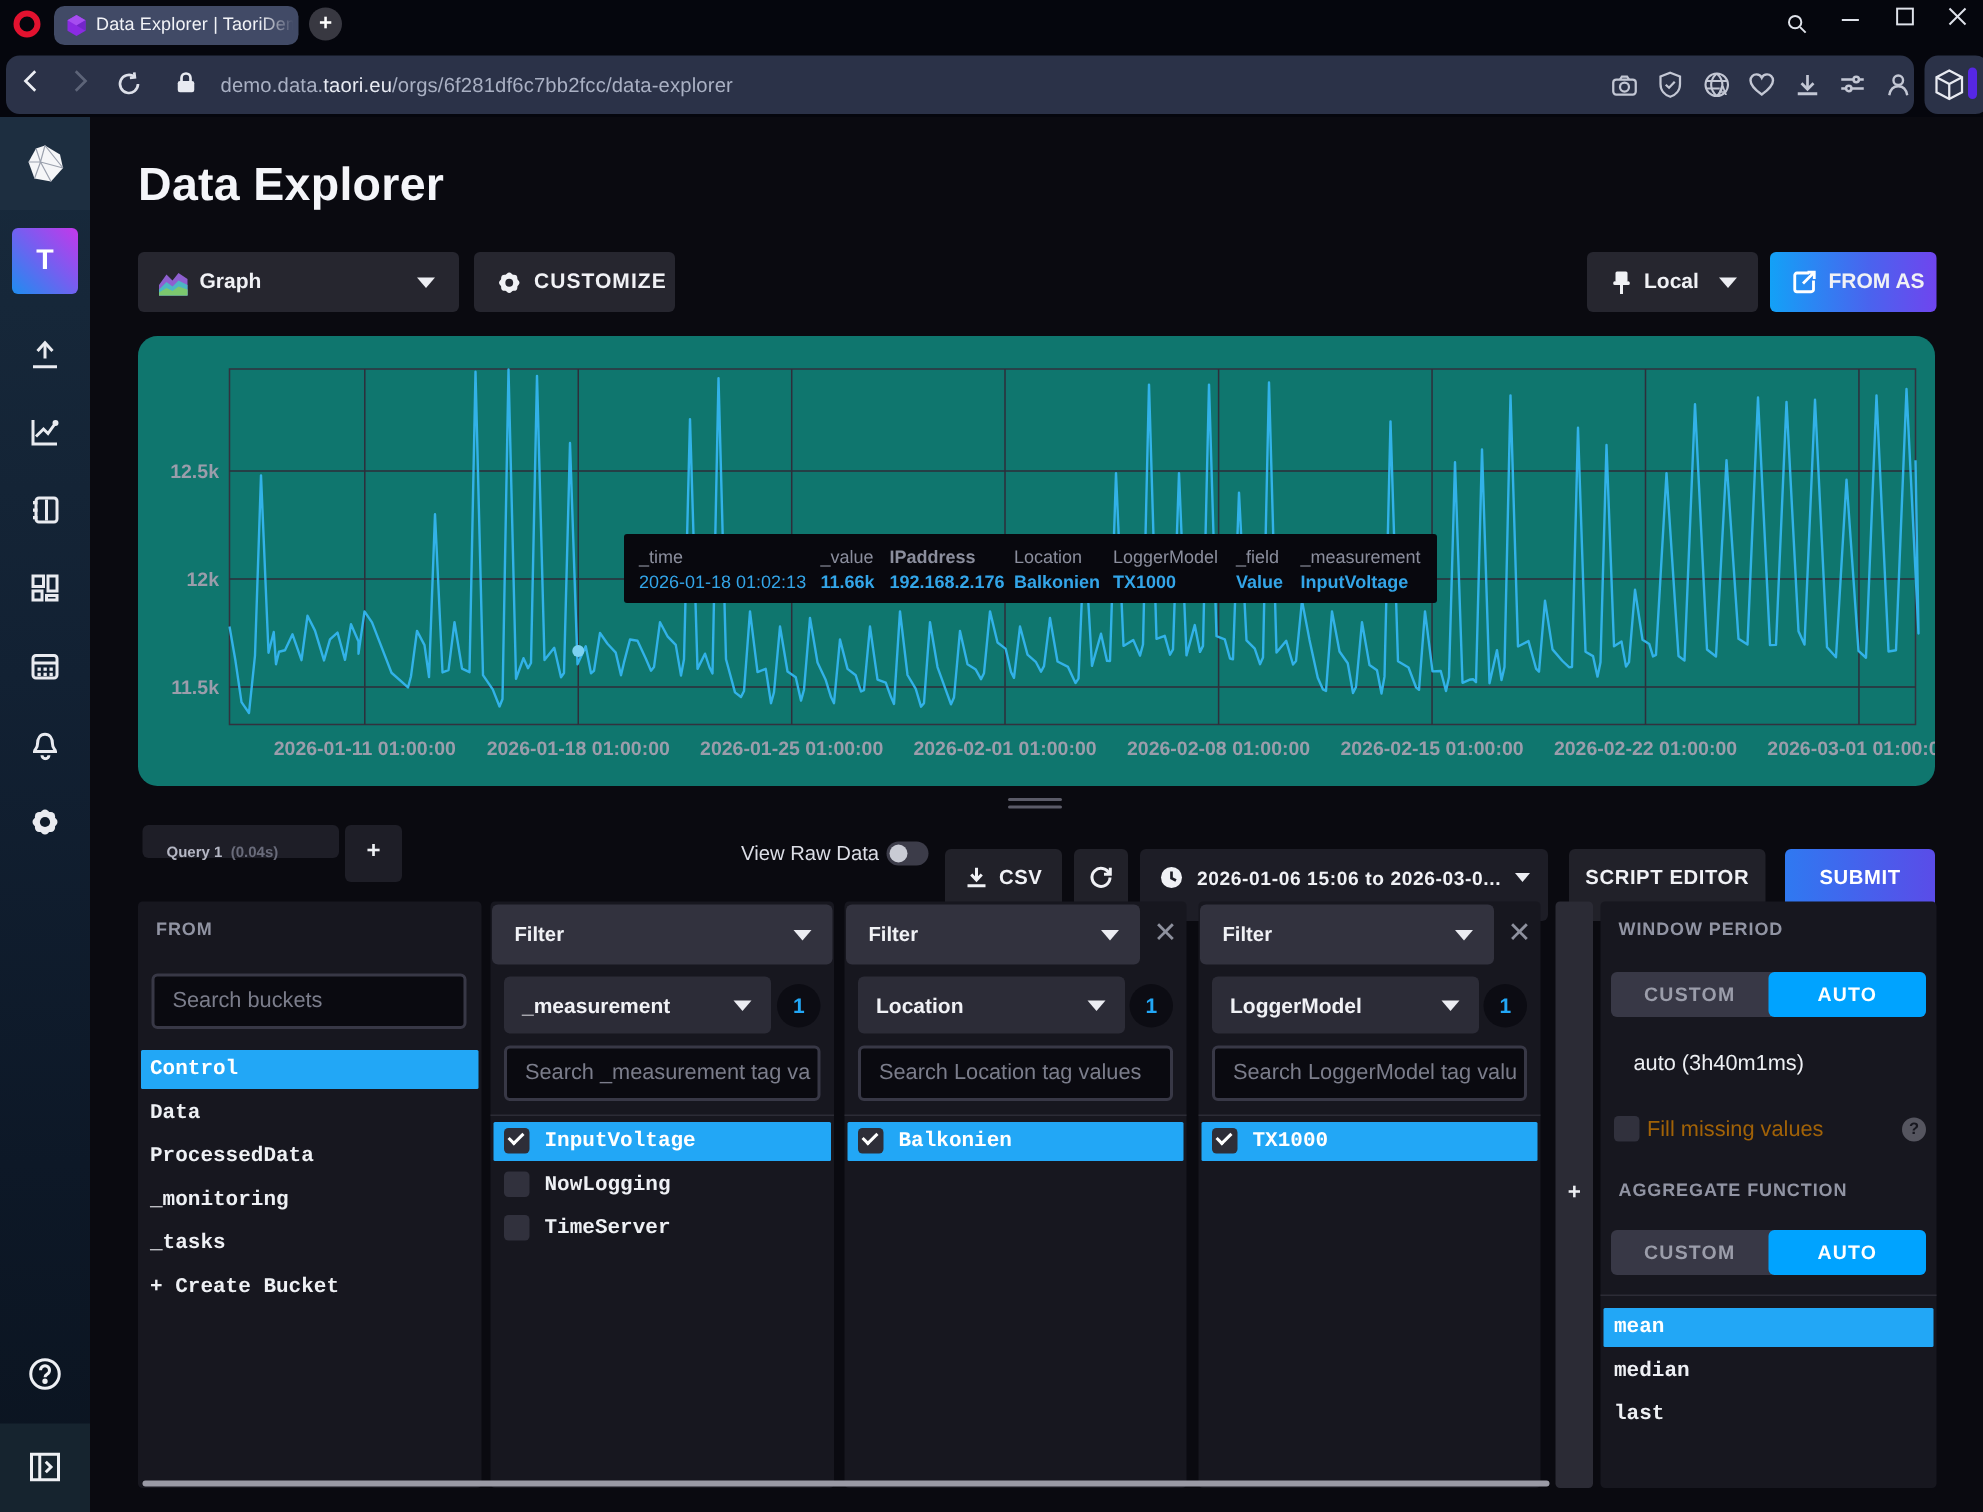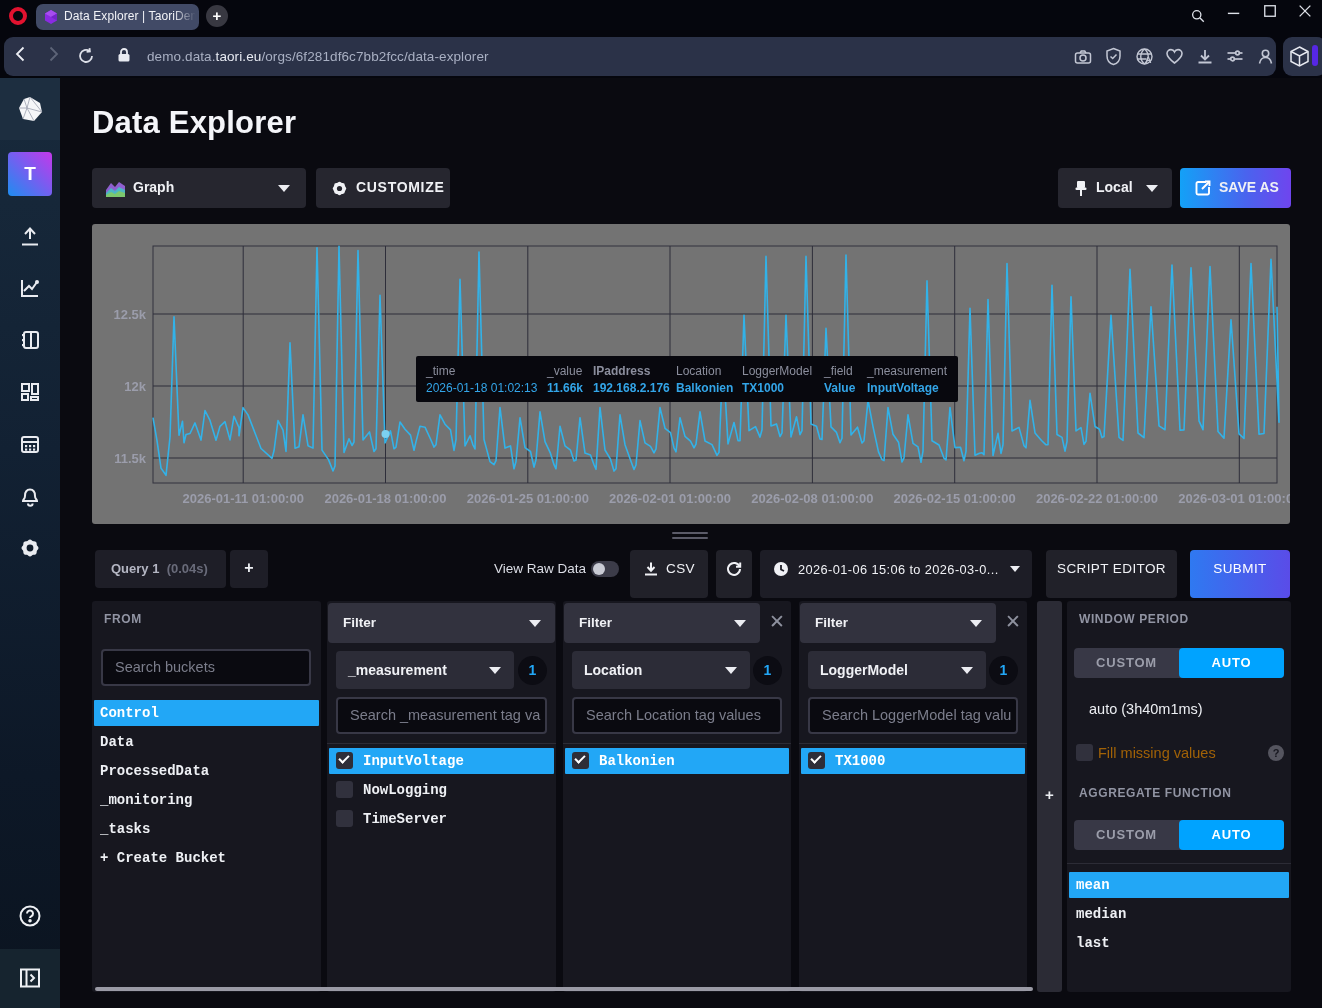--- a/index.html
+++ b/index.html
@@ -39,33 +39,33 @@
 
 
 .btn { position:absolute; top:90px; height:40px; background:#26262f; border-radius:4px; color:#f0f1f5; font-size:14px; font-weight:700; }
 #btn-graph { left:32px; width:214px; }
 #btn-customize { left:256px; width:134px; }
 #btn-local { left:998px; width:114px; }
 #btn-saveas { left:1120px; width:111px; background:linear-gradient(90deg,#13a1f7 0%, #4a63ee 60%, #6f45ee 100%); }
 .btn .lbl { position:absolute; top:11px; }
 
 
-#chartpanel { position:absolute; left:32px; top:146px; width:1198px; height:300px; background:#737373; border-radius:3px; }
+#chartpanel { position:absolute; left:32px; top:146px; width:1198px; height:300px; background:#0f766e; border-radius:13px; }
 
 
 .dragbar { position:absolute; left:612px; width:36px; height:2px; background:#5b5b68; border-radius:1px; }
 
 
-#qtab { position:absolute; left:35px; top:472px; width:131px; height:38px; background:#1e1e27; border-radius:4px; font-size:13px; font-weight:700; color:#b4b6c3; line-height:38px; padding-left:16px;}
+#qtab { position:absolute; left:35px; top:472px; width:131px; height:22px; background:#1e1e27; border-radius:4px; font-size:10px; font-weight:700; color:#b4b6c3; line-height:38px; padding-left:16px;}
 #qtab span { color:#696b7a; font-weight:700; }
 #qplus { position:absolute; left:170px; top:472px; width:38px; height:38px; background:#1e1e27; border-radius:4px; color:#eef0f4; font-size:16px; font-weight:700; text-align:center; line-height:36px; }
 #rawlbl { position:absolute; left:434px; top:483px; font-size:13.5px; color:#dcdee6; }
 #toggle { position:absolute; left:531px; top:483px; width:28px; height:16px; background:#3c3c49; border-radius:8px; }
 #toggle i { position:absolute; left:2px; top:2px; width:12px; height:12px; background:#c9cbd4; border-radius:50%; }
-.qbtn { position:absolute; top:472px; height:48px; background:#212129; border-radius:4px; color:#f0f1f5; font-size:13.5px; font-weight:400; letter-spacing:0.4px; }
+.qbtn { position:absolute; top:488px; height:48px; background:#212129; border-radius:4px; color:#f0f1f5; font-size:13.5px; font-weight:700; letter-spacing:0.4px; }
 #btn-csv { left:570px; width:78px; }
 #btn-refresh { left:656px; width:36px; }
 #btn-time { left:700px; width:272px; background:#1d1d26; }
 #btn-script { left:986px; width:131px; text-align:center; line-height:38px; }
 #btn-submit { left:1130px; width:100px; background:linear-gradient(90deg,#2f79f1 0%, #5a4ce8 100%); text-align:center; line-height:38px; color:#fff; }
 
 
 .col { position:absolute; top:523px; height:391px; background:#17171f; border-radius:3px; }
 #col-from { left:32px;  width:229px; }
 #col-f1  { left:267px; width:229px; }
@@ -305,21 +305,21 @@
           </svg>
         <span class="lbl" style="left:38px;">Local</span>
         <span class="caret" style="right:14px;top:17px;"></span>
       </div>
       <div class="btn" id="btn-saveas">
         <svg style="position:absolute;left:15px;top:12px;" width="16" height="16" viewBox="0 0 16 16" fill="none" stroke="#fff" stroke-width="1.9">
             <path d="M11 2 H3 a1.5 1.5 0 0 0 -1.5 1.5 V13 A1.5 1.5 0 0 0 3 14.5 H12.5 A1.5 1.5 0 0 0 14 13 V7"></path>
             <line x1="7" y1="9" x2="14.5" y2="1.5"></line>
             <polyline points="10,1.5 14.5,1.5 14.5,6"></polyline>
           </svg>
-        <span class="lbl" style="left:39px;">SAVE AS</span>
+        <span class="lbl" style="left:39px;">FROM AS</span>
       </div>
       <div id="chartpanel">
           <svg width="1198" height="300" viewBox="0 0 1198 300" style="position:absolute;left:0;top:0;">
             <rect x="61" y="22" width="1124" height="237" fill="none" stroke="#32323e" stroke-width="1"></rect>
             <line x1="61" y1="90" x2="1185" y2="90" stroke="#2e2e3a" stroke-width="1"></line>
             <line x1="61" y1="162" x2="1185" y2="162" stroke="#2e2e3a" stroke-width="1"></line>
             <line x1="61" y1="234" x2="1185" y2="234" stroke="#2e2e3a" stroke-width="1"></line>
             <line x1="151.2" y1="22" x2="151.2" y2="259" stroke="#2e2e3a" stroke-width="1"></line>
             <line x1="293.5" y1="22" x2="293.5" y2="259" stroke="#2e2e3a" stroke-width="1"></line>
             <line x1="435.8" y1="22" x2="435.8" y2="259" stroke="#2e2e3a" stroke-width="1"></line>

